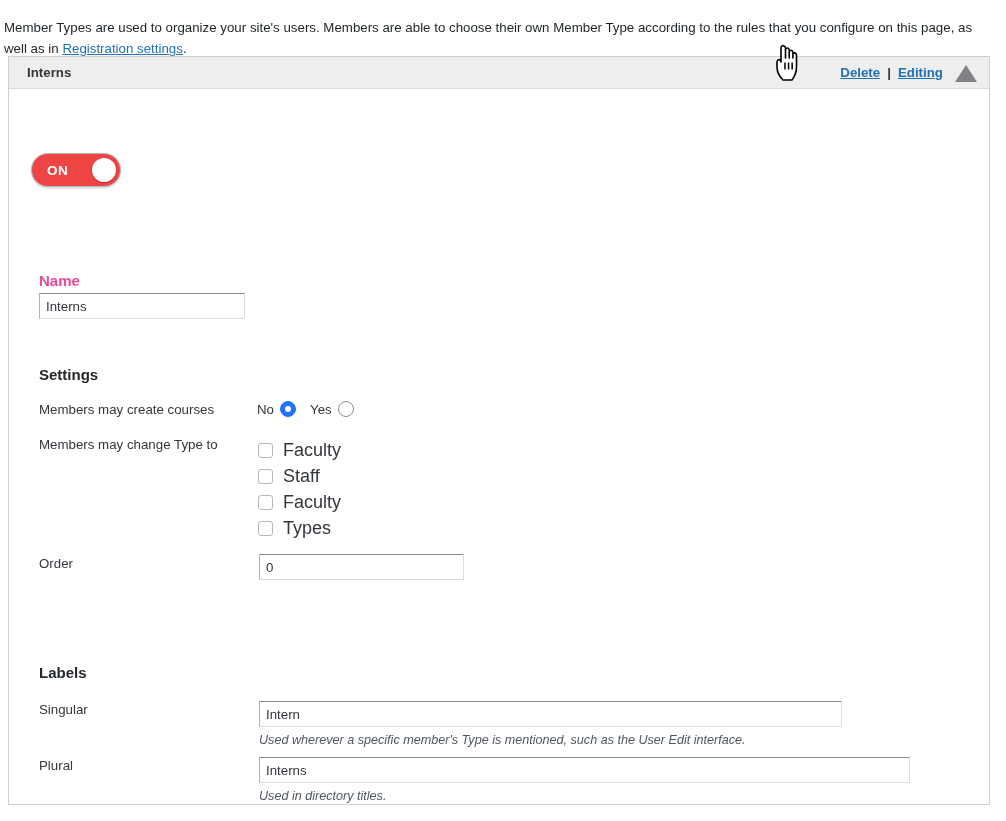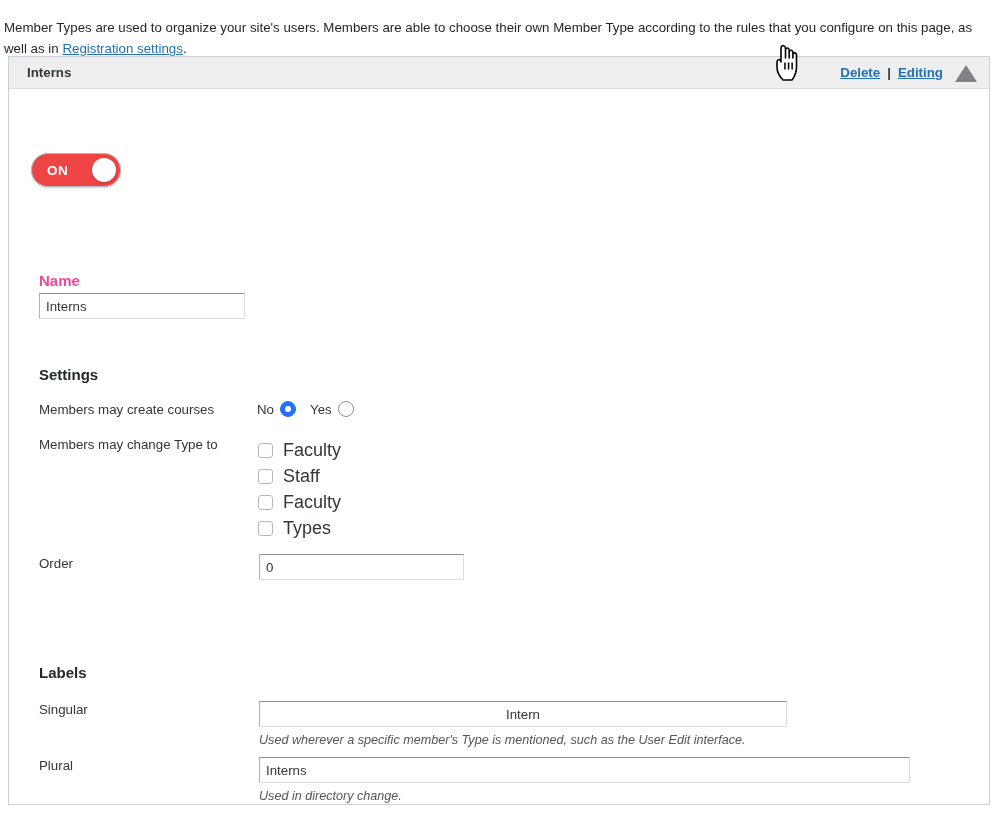--- a/index.html
+++ b/index.html
@@ -183,21 +183,21 @@
   }
   .checkline .clabel { font-size: 18px; color: #32373c; }
 
   .row-order { position: absolute; left: 30px; top: 467px; }
   .order-help { position: absolute; left: 30px; top: 488px; width: 200px; }
   #order-input { position: absolute; left: 250px; top: 465px; width: 205px; }
 
   .labels-h { position: absolute; left: 30px; top: 575px; }
 
   .row-singular { position: absolute; left: 30px; top: 613px; }
-  #singular-input { position: absolute; left: 250px; top: 612px; width: 528px; text-align: center; }
+  #singular-input { position: absolute; left: 250px; top: 612px; width: 583px; }
   .singular-help { position: absolute; left: 250px; top: 642px; }
 
   .row-plural { position: absolute; left: 30px; top: 669px; }
   #plural-input { position: absolute; left: 250px; top: 668px; width: 651px; }
   .plural-help { position: absolute; left: 250px; top: 698px; }
 
   
   .cursor {
     position: absolute;
     left: 772px;
@@ -269,21 +269,21 @@
     <input class="txt" id="order-input" type="text" value="0" style="">
 
     <h3 class="section labels-h">Labels</h3>
 
     <div class="fld-label row-singular">Singular</div>
     <input class="txt" id="singular-input" type="text" value="Intern" style="">
     <div class="help singular-help">Used wherever a specific member's Type is mentioned, such as the User Edit interface.</div>
 
     <div class="fld-label row-plural">Plural</div>
     <input class="txt" id="plural-input" type="text" value="Interns" style="">
-    <div class="help plural-help">Used in directory change.</div>
+    <div class="help plural-help">Used in directory titles.</div>
 
   </div>
 </div>
 
 <svg class="cursor" viewBox="0 0 34 42">
   <g>
     <path d="M11,40 C7,36 5,31 5,27 L5,22 C5,20 7,19 8,20 L9,22 L9,8 C9,6 11,5 12,6 C13,6.5 13.5,7.5 13.5,8 L13.5,18
              L13.5,10 C13.5,8 15.5,7.5 16.5,8.5 C17,9 17.2,9.8 17.2,10.4 L17.2,18 L17.2,12 C17.2,10.3 19.2,9.8 20.2,10.8
              C20.7,11.3 20.9,12 20.9,12.6 L20.9,18 L20.9,14.5 C20.9,12.9 22.9,12.4 23.8,13.4 C24.3,13.9 24.5,14.6 24.5,15.2
              L24.5,27 C24.5,32 23,36 20,40 Z" fill="#ffffff" stroke="#000000" stroke-width="1.6" stroke-linejoin="round"></path>

